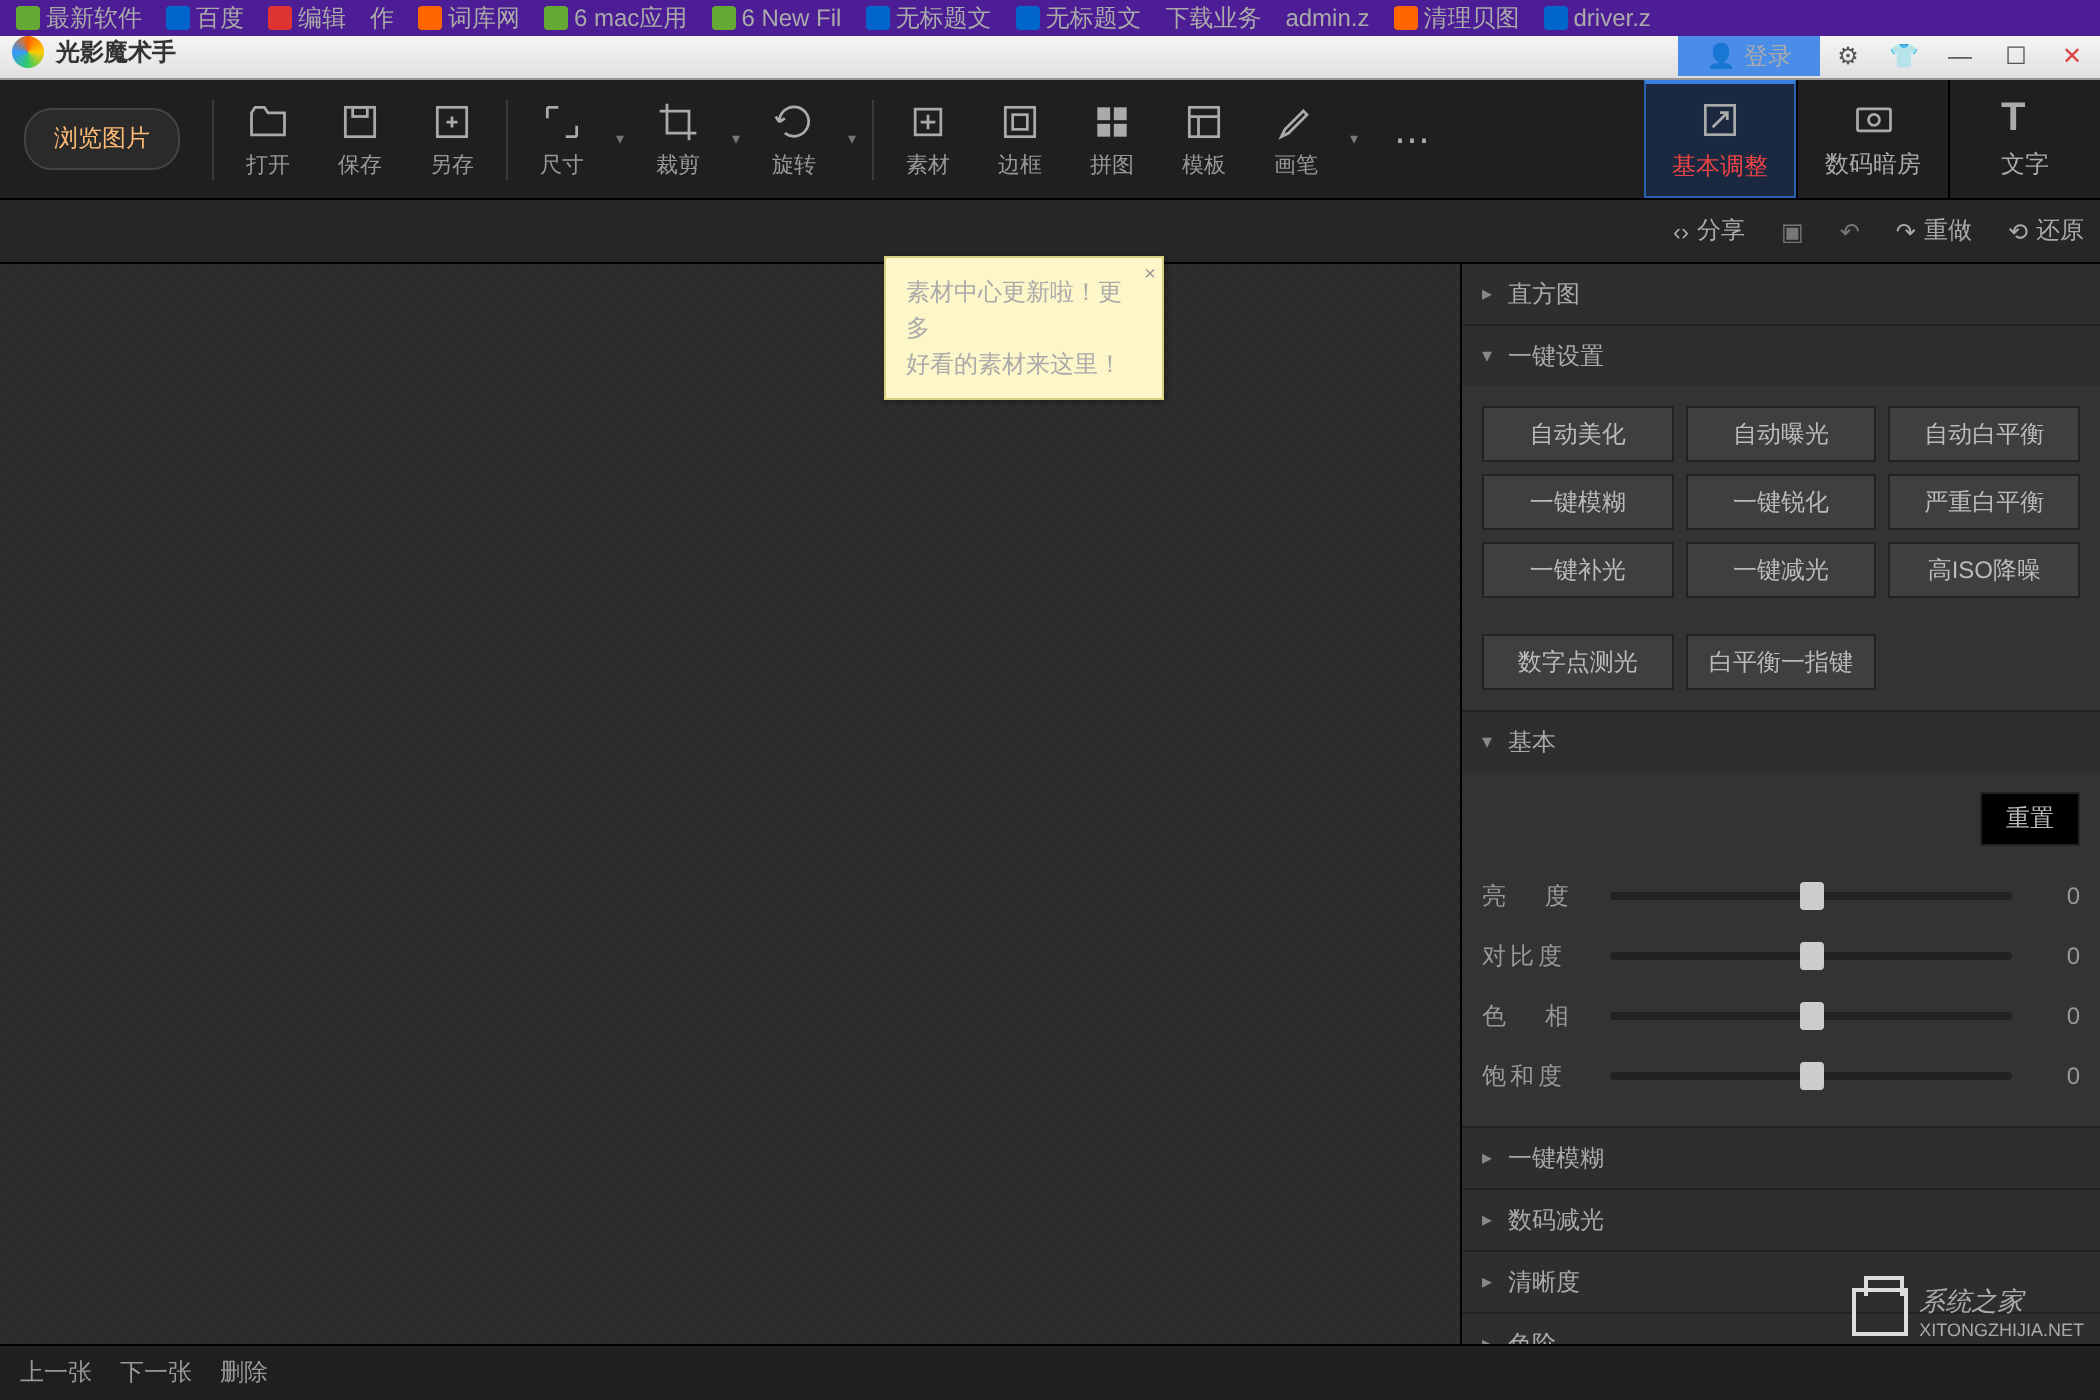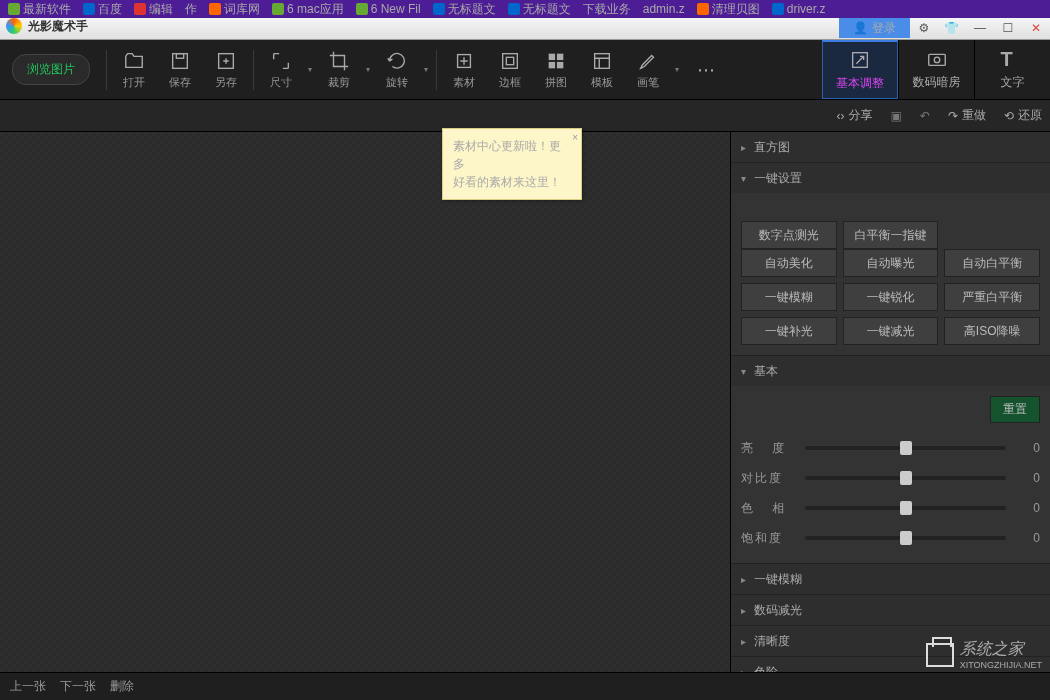--- a/index.html
+++ b/index.html
@@ -13,49 +13,49 @@
 .btab .fav.o{background:#f60;}
 .title-bar{height:22px;background:linear-gradient(#f5f5f5,#e0e0e0);border-bottom:1px solid #999;display:flex;align-items:flex-start;padding:0 6px;position:relative;}
 .title-bar .app-icon{width:16px;height:16px;border-radius:50%;background:conic-gradient(#f60,#fc0,#3c6,#39f,#f60);margin-right:6px;}
 .title-bar .title{color:#333;font-size:12px;font-weight:bold;}
 .title-bar .right{position:absolute;right:0;display:flex;align-items:center;}
 .title-bar .login-btn{height:20px;padding:0 14px;background:#4a8de8;color:#fff;font-size:12px;display:flex;align-items:center;gap:4px;}
 .title-bar .sys{display:flex;}
 .title-bar .sys span{width:28px;height:20px;display:flex;align-items:center;justify-content:center;color:#555;font-size:12px;}
 .title-bar .sys .close{color:#d44;}
 .main-toolbar{height:60px;background:#1f1f1f;border-bottom:1px solid #000;display:flex;align-items:center;}
-.browse-btn{margin:0 12px;padding:6px 14px;border:1px solid #444;border-radius:14px;background:#2a2a2a;color:#22c55e;font-size:12px;}
+.browse-btn{margin:0 12px;padding:6px 14px;border:1px solid #444;border-radius:14px;background:#2a2a2a;color:#fdba74;font-size:12px;}
 .tool-group{display:flex;height:100%;}
 .tool-btn{width:46px;display:flex;flex-direction:column;align-items:center;justify-content:center;gap:3px;position:relative;}
 .tool-btn .ic{width:22px;height:22px;display:flex;align-items:center;justify-content:center;color:#aaa;}
 .tool-btn .lbl{font-size:11px;color:#999;}
 .tool-sep{width:1px;height:40px;background:#3a3a3a;margin:0 4px;align-self:center;}
 .tool-drop{width:12px;display:flex;align-items:center;justify-content:center;color:#777;font-size:8px;}
 .mode-tabs{margin-left:auto;display:flex;height:100%;}
 .mode-tab{width:76px;display:flex;flex-direction:column;align-items:center;justify-content:center;gap:4px;border-left:1px solid #000;}
 .mode-tab.active{background:#1a2840;border:1px solid #2a5fb0;border-top:2px solid #3b7de0;}
-.mode-tab.active .lbl{color:#d946ef;}
+.mode-tab.active .lbl{color:#ef4444;}
 .mode-tab .ic{width:24px;height:22px;color:#aaa;}
 .mode-tab.active .ic{color:#3b7de0;}
 .sub-toolbar{height:32px;background:#262626;border-bottom:1px solid #000;display:flex;align-items:center;justify-content:flex-end;padding-right:8px;gap:18px;}
 .sub-btn{display:flex;align-items:center;gap:4px;color:#777;font-size:12px;}
 .content{display:flex;height:calc(100% - 18px - 22px - 60px - 32px - 28px);}
 .canvas{flex:1;background:repeating-conic-gradient(#2b2b2b 0 25%,#2e2e2e 0 50%) 0 0/8px 8px;position:relative;}
 .tooltip{position:absolute;left:442px;top:-4px;width:140px;background:#fdf6c8;border:1px solid #d8cf80;padding:8px 10px;color:#444;font-size:12px;line-height:1.5;box-shadow:1px 1px 3px rgba(0,0,0,.3);}
 .tooltip .tx{position:absolute;right:3px;top:1px;color:#999;font-size:10px;cursor:pointer;}
 .panel{width:320px;background:#333;border-left:1px solid #000;overflow-y:auto;}
 .section{border-bottom:1px solid #222;}
 .section-hdr{height:30px;display:flex;align-items:center;padding:0 10px;gap:8px;background:#2e2e2e;}
 .section-hdr .arr{color:#888;font-size:10px;}
 .section-body{padding:10px;}
 .btn-grid{display:grid;grid-template-columns:repeat(3,1fr);gap:6px;}
 .act-btn{height:28px;background:#3f3f3f;border:1px solid #222;display:flex;align-items:center;justify-content:center;font-size:12px;color:#bbb;}
 .btn-grid.two{grid-template-columns:repeat(2,1fr);margin-top:18px;width:66%;}
 .reset-row{display:flex;justify-content:flex-end;margin-bottom:10px;}
-.reset-btn{padding:4px 12px;background:#14532d;border:1px solid #222;color:#bbb;}
+.reset-btn{padding:4px 12px;background:#000000;border:1px solid #222;color:#bbb;}
 .slider-row{display:flex;align-items:center;height:30px;gap:10px;}
 .slider-row .sl{width:54px;color:#999;letter-spacing:8px;}
 .slider-row .sl.tight{letter-spacing:2px;}
 .slider-row .track{flex:1;height:4px;background:#222;position:relative;border-radius:2px;}
 .slider-row .thumb{position:absolute;width:12px;height:14px;background:#ccc;border-radius:2px;top:-5px;left:50%;transform:translateX(-50%);}
 .slider-row .val{width:24px;text-align:right;color:#999;}
 .status-bar{height:28px;background:#1f1f1f;border-top:1px solid #000;display:flex;align-items:center;padding:0 10px;gap:14px;text-align:right;}
 .status-bar .sb{color:#999;font-size:12px;}
 .status-bar .right{margin-left:auto;display:flex;gap:14px;}
 .watermark{position:absolute;right:8px;bottom:30px;display:flex;align-items:center;gap:6px;color:#ddd;font-size:13px;font-style:italic;pointer-events:none;}
@@ -299,34 +299,34 @@
           <span class="arr">▸</span>
           <span>直方图</span>
         </div>
     </div>
     <div class="section">
       <div class="section-hdr">
           <span class="arr">▾</span>
           <span>一键设置</span>
         </div>
       <div class="section-body">
-        <div class="btn-grid two">
-          <div class="act-btn">数字点测光</div>
-          <div class="act-btn">白平衡一指键</div>
-        </div>
         <div class="btn-grid">
           <div class="act-btn">自动美化</div>
           <div class="act-btn">自动曝光</div>
           <div class="act-btn">自动白平衡</div>
           <div class="act-btn">一键模糊</div>
           <div class="act-btn">一键锐化</div>
           <div class="act-btn">严重白平衡</div>
           <div class="act-btn">一键补光</div>
           <div class="act-btn">一键减光</div>
           <div class="act-btn">高ISO降噪</div>
+        </div>
+        <div class="btn-grid two">
+          <div class="act-btn">数字点测光</div>
+          <div class="act-btn">白平衡一指键</div>
         </div>
       </div>
     </div>
     <div class="section">
       <div class="section-hdr">
           <span class="arr">▾</span>
           <span>基本</span>
         </div>
       <div class="section-body">
         <div class="reset-row">
@@ -392,16 +392,16 @@
 
 <div class="status-bar">
   <span class="sb">上一张</span>
   <span class="sb">下一张</span>
   <span class="sb">删除</span>
 </div>
 
 <div class="watermark">
   <div class="logo"></div>
   <div>
-      <div style="font-size:16px;">系统之家</div>
+      <div style="font-size:13px;">系统之家</div>
       <div class="sub">XITONGZHIJIA.NET</div>
     </div>
 </div>
 
 </body></html>

